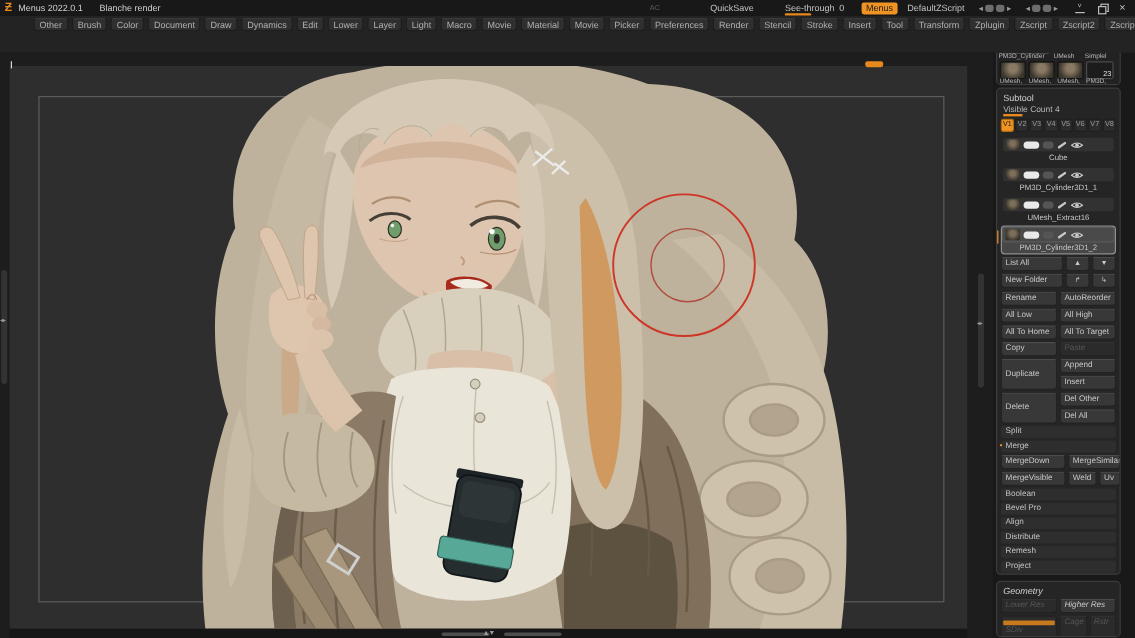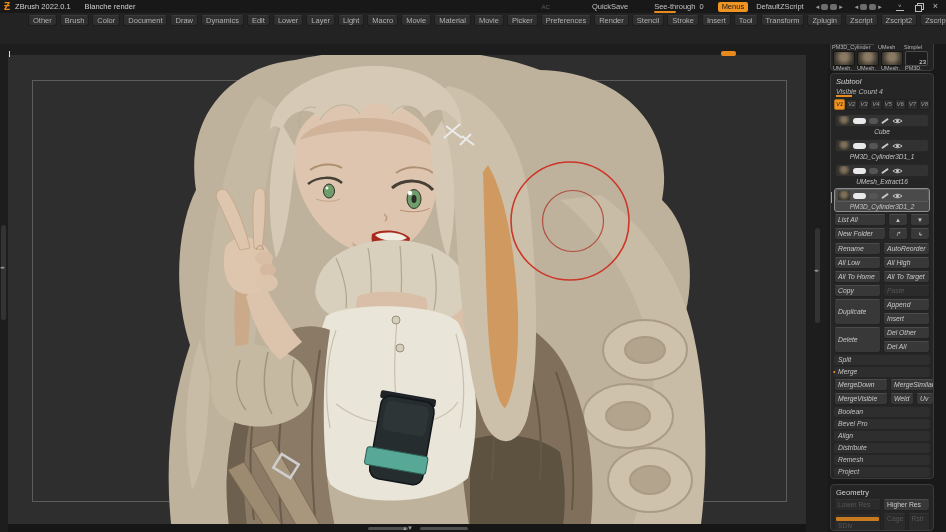--- a/index.html
+++ b/index.html
@@ -49,22 +49,22 @@
   .sidepanel{position:absolute;left:828px;top:13px;width:118px;height:519px;background:#191919;z-index:8;}
   .pbox{position:absolute;left:2px;width:104px;background:#252525;border:1px solid #3c3c3c;border-radius:4px;box-sizing:border-box;overflow:hidden;}
   .tool-box{top:1px;height:57px;background:#222;}
   .tp-lblrow{position:absolute;font-size:5.5px;color:#b8b8b8;white-space:nowrap;}
   .tp-thumb{position:absolute;border-radius:2px;}
   .thumb-bust{background:radial-gradient(circle at 50% 38%,#8a7a64 25%,#3a352c 75%);border:1px solid #151515;}
   .thumb-dark{background:#1c1c1c;border:1px solid #4a4a4a;color:#9a9a9a;}
   .tp-x{position:absolute;right:1px;top:-1px;font-size:5px;color:#8a8a8a;}
   .tp-s{color:#e8891d;font-weight:bold;font-style:italic;font-size:13px;line-height:15px;text-align:center;width:100%;display:block;}
   .tp-badge{position:absolute;right:1px;bottom:0;font-size:6px;color:#e6e6e6;}
-  .subtool-box{top:60px;height:406px;padding:2px 3px;font-style:italic;}
-  .geom-box{top:471px;height:47px;padding:2px 3px;}
+  .subtool-box{top:60px;height:406px;padding:2px 3px;}
+  .geom-box{top:471px;height:47px;padding:2px 3px;font-style:italic;}
   .ph-title{font-size:7.5px;color:#d2d2d2;padding:1px 2px 2px;}
   .viscount{font-size:7px;color:#b8b8b8;padding:0 2px;position:relative;}
   .viscount .vfill{position:absolute;left:2px;bottom:-2px;width:16px;height:2px;background:#e8891d;}
   .vrow{display:flex;gap:1px;margin:4px 0 3px;}
   .vbtn{flex:1;text-align:center;font-size:6px;line-height:9px;color:#9a9a9a;background:#2d2d2d;
     border:1px solid #1f1f1f;border-radius:2px;}
   .vbtn.active{background:#ef9322;color:#1b1b1b;border-color:#b36d12;}
   .st-item{position:relative;margin-bottom:1px;border-radius:3px;padding:1px;}
   .st-item.selected{background:#474747;border:1px solid #8f8f8f;padding:0;}
   .st-item.selected::before{content:"";position:absolute;left:-5px;top:3px;width:2px;height:11px;background:#ef9322;}
@@ -92,21 +92,21 @@
   .slider{position:relative;background:#2b2b2b;border:1px solid #222;border-radius:3px;overflow:hidden;}
   .slider .lab{position:relative;z-index:2;color:#565656;font-size:6.8px;line-height:10px;padding-left:3px;}
   .slider .fill{position:absolute;left:1px;top:3px;height:4px;width:95%;background:#c87a1e;border-radius:1px;}
   .grow2{display:flex;gap:2px;}
 </style>
 </head>
 <body>
 
 <div class="titlebar">
   <span class="tb-logo">Ƶ</span>
-  <span class="tb-app">ZBrush 2022.0.1</span>
+  <span class="tb-app">Menus 2022.0.1</span>
   <span class="tb-doc">Blanche render</span>
   <span class="tb-right">
     <span class="tb-ac">AC</span>
     <span class="tb-quicksave">QuickSave</span>
     <span class="tb-seethrough"><span>See-through</span><span class="underline"></span></span>
     <span class="tb-stval">0</span>
     <span class="tb-menus">Menus</span>
     <span class="tb-zscript">DefaultZScript</span>
     <span class="tb-navicons">
       <span>◂</span>

